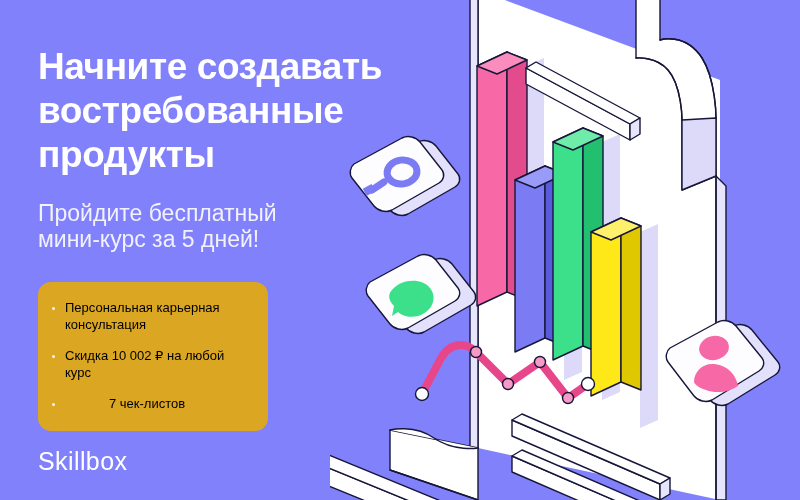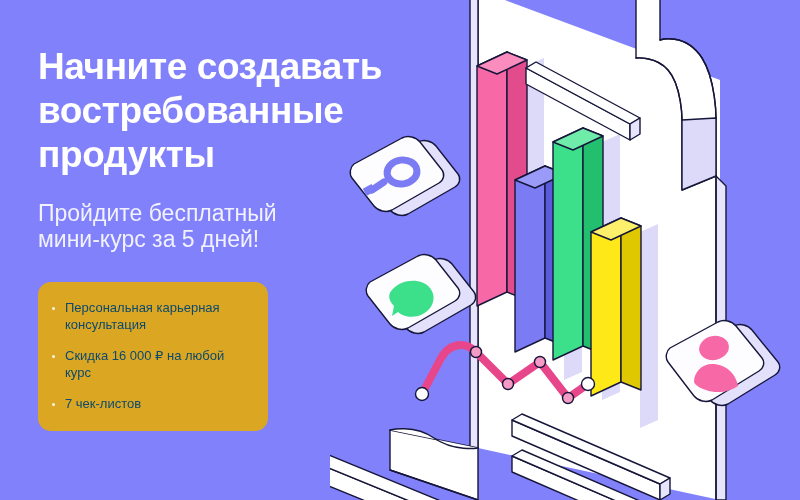--- a/index.html
+++ b/index.html
@@ -31,27 +31,27 @@
 
   
   .benefits{
     position:absolute;left:0;top:270px;width:230px;
     background:#dba622;border-radius:13px;
     padding:17px 18px 19px 14px;box-sizing:border-box;
   }
   .b-item{
     display:flex;align-items:flex-start;margin-bottom:14px;
   }
-  .b-item:last-child{margin-bottom:0;}
+  .b-item:last-child{margin-bottom:0;gap:44px;}
   .b-dot{
     flex:0 0 auto;width:3px;height:3px;border-radius:50%;
     background:#fdf6e6;margin-top:8px;margin-right:10px;
   }
   .b-text{
-    color:#0c4a6e;font-size:13px;line-height:17px;font-weight:400;
+    color:#000000;font-size:13px;line-height:17px;font-weight:400;
   }
 
   
   .logo{
     position:absolute;left:0;top:434px;
     color:#ffffff;font-size:25px;line-height:30px;
     font-weight:400;letter-spacing:0.4px;
   }
 
   
@@ -217,24 +217,25 @@
 мини-курс за 5 дней!</div>
 
     <div class="benefits">
       <div class="b-item">
         <span class="b-dot"></span>
         <span class="b-text">Персональная карьерная
 консультация</span>
       </div>
       <div class="b-item">
         <span class="b-dot"></span>
-        <span class="b-text">Скидка 16 000 ₽ на
+        <span class="b-text">Скидка 10 002 ₽ на
 любой курс</span>
       </div>
       <div class="b-item">
         <span class="b-dot"></span>
         <span class="b-text">7 чек-листов</span>
       </div>
     </div>
 
+    <div class="logo">Skillbox</div>
   </div>
 
 </div>
 
 </body></html>

